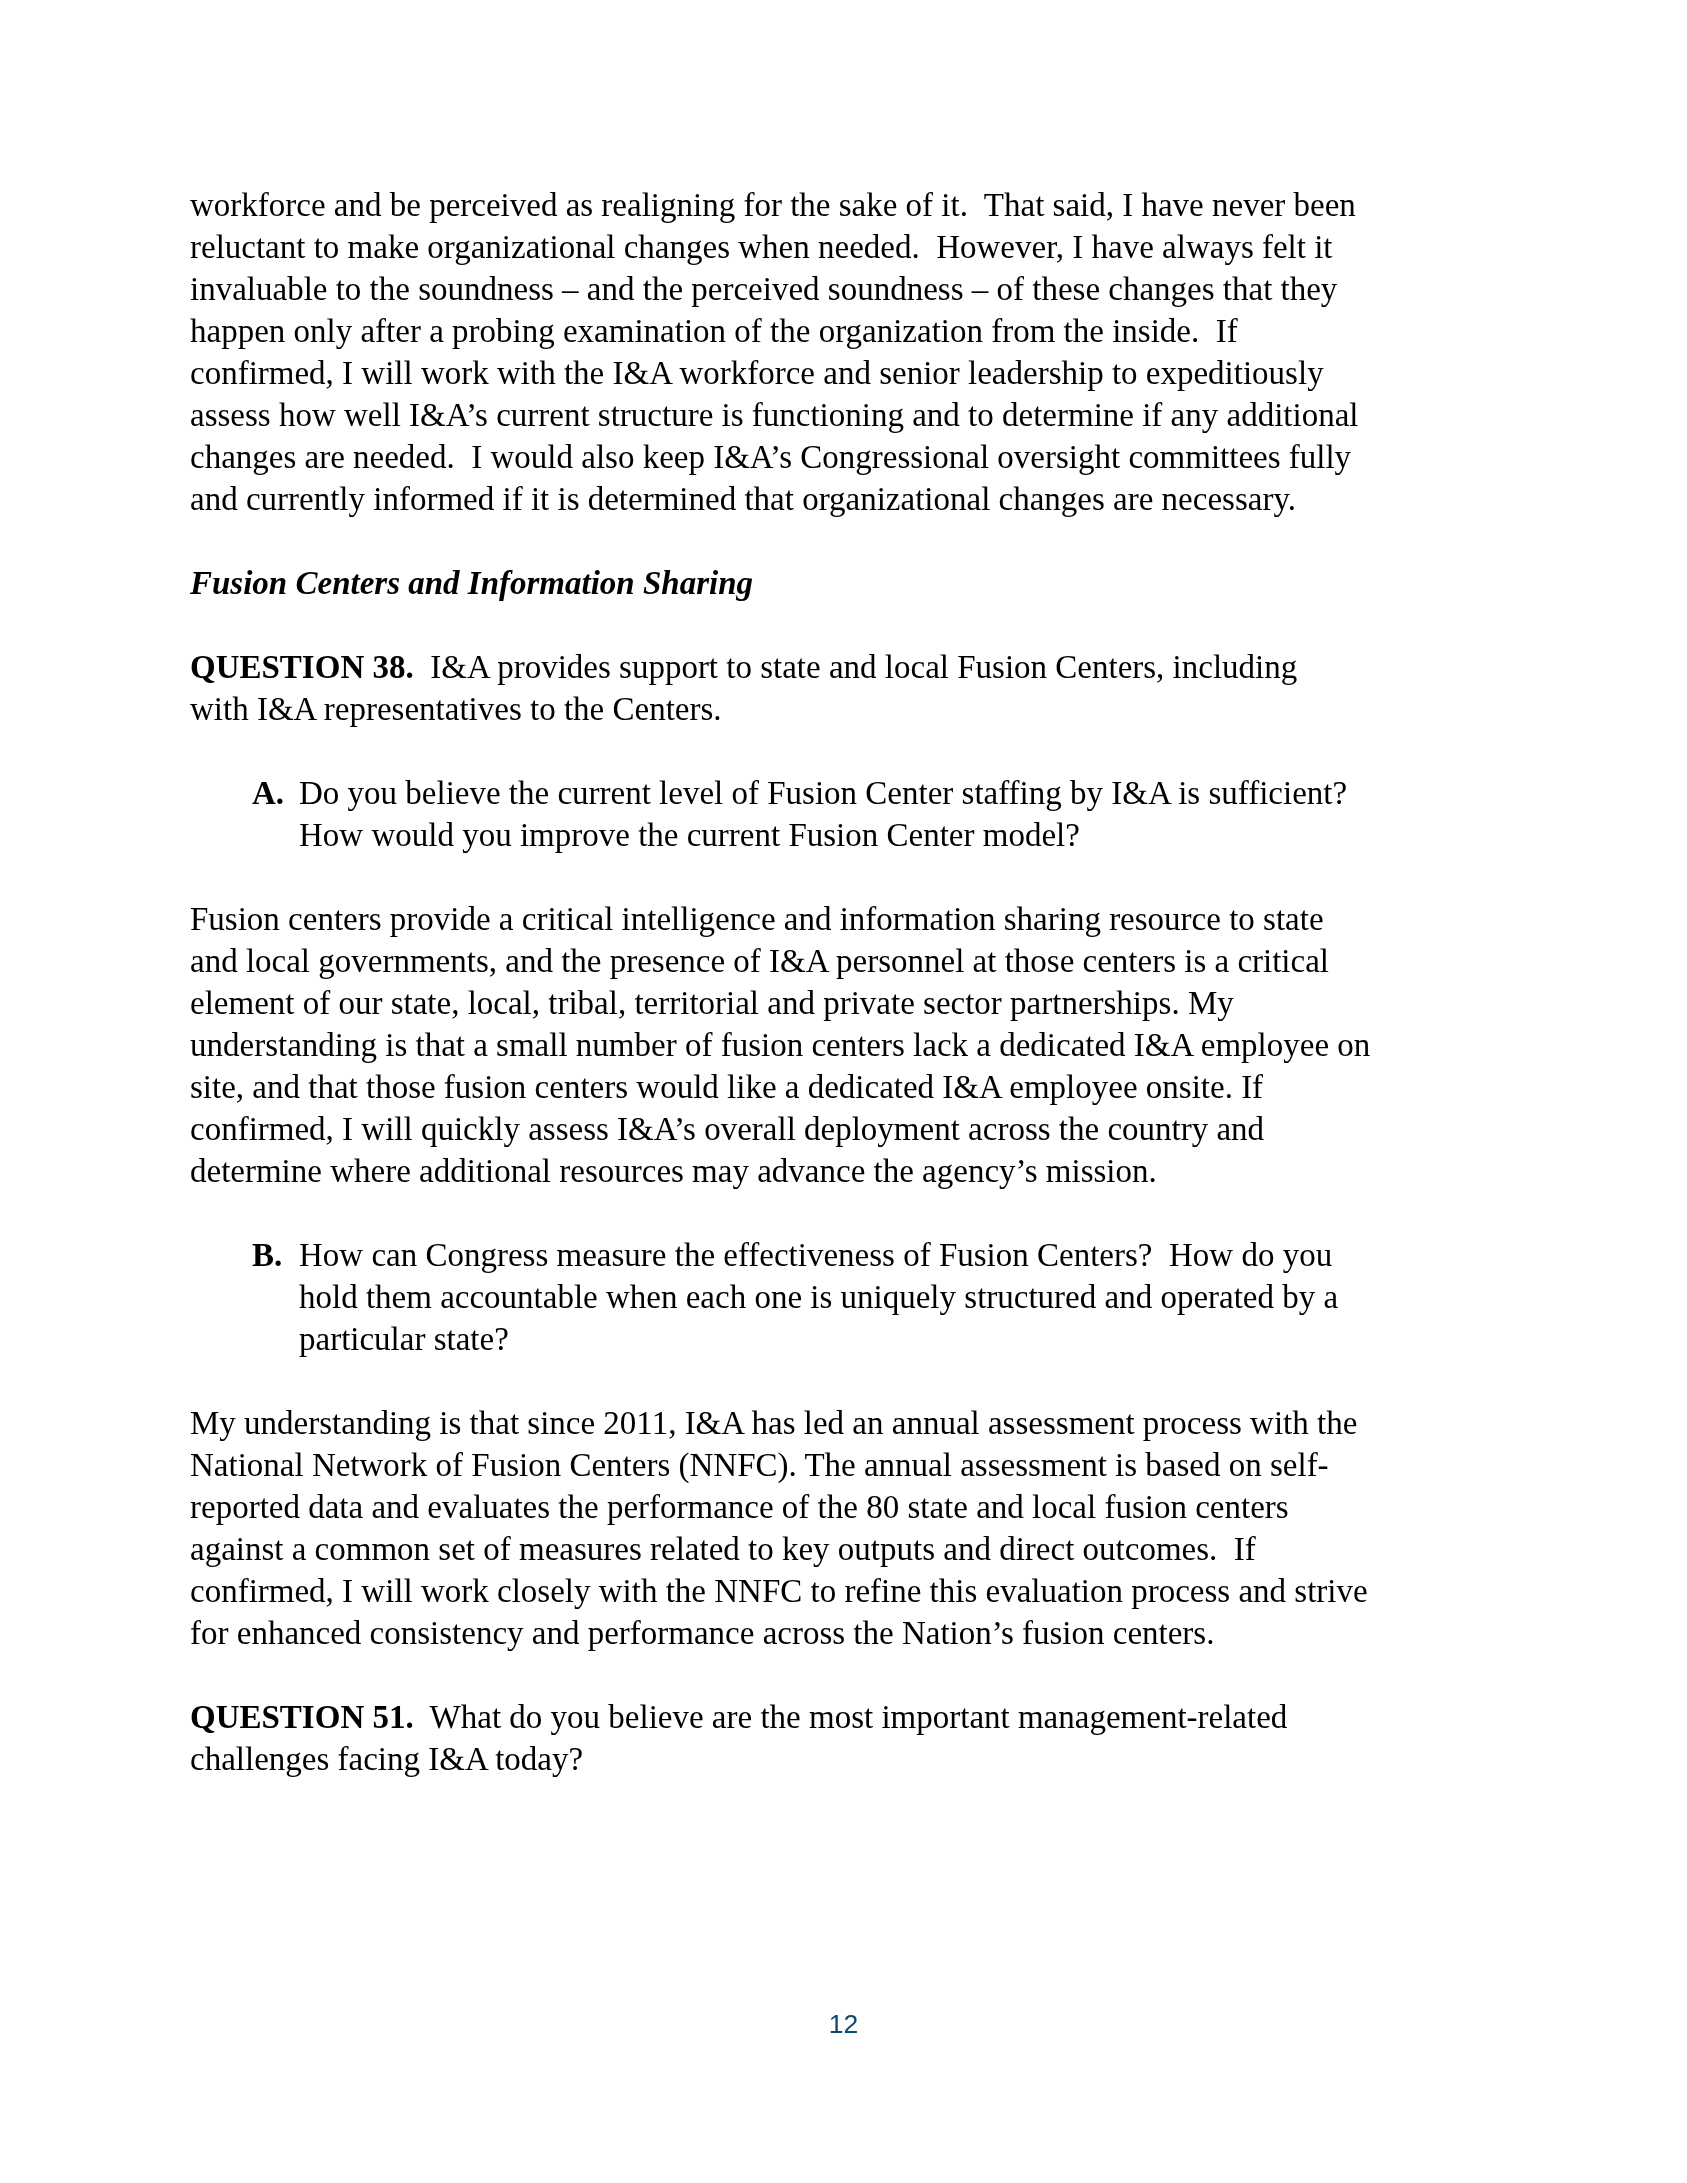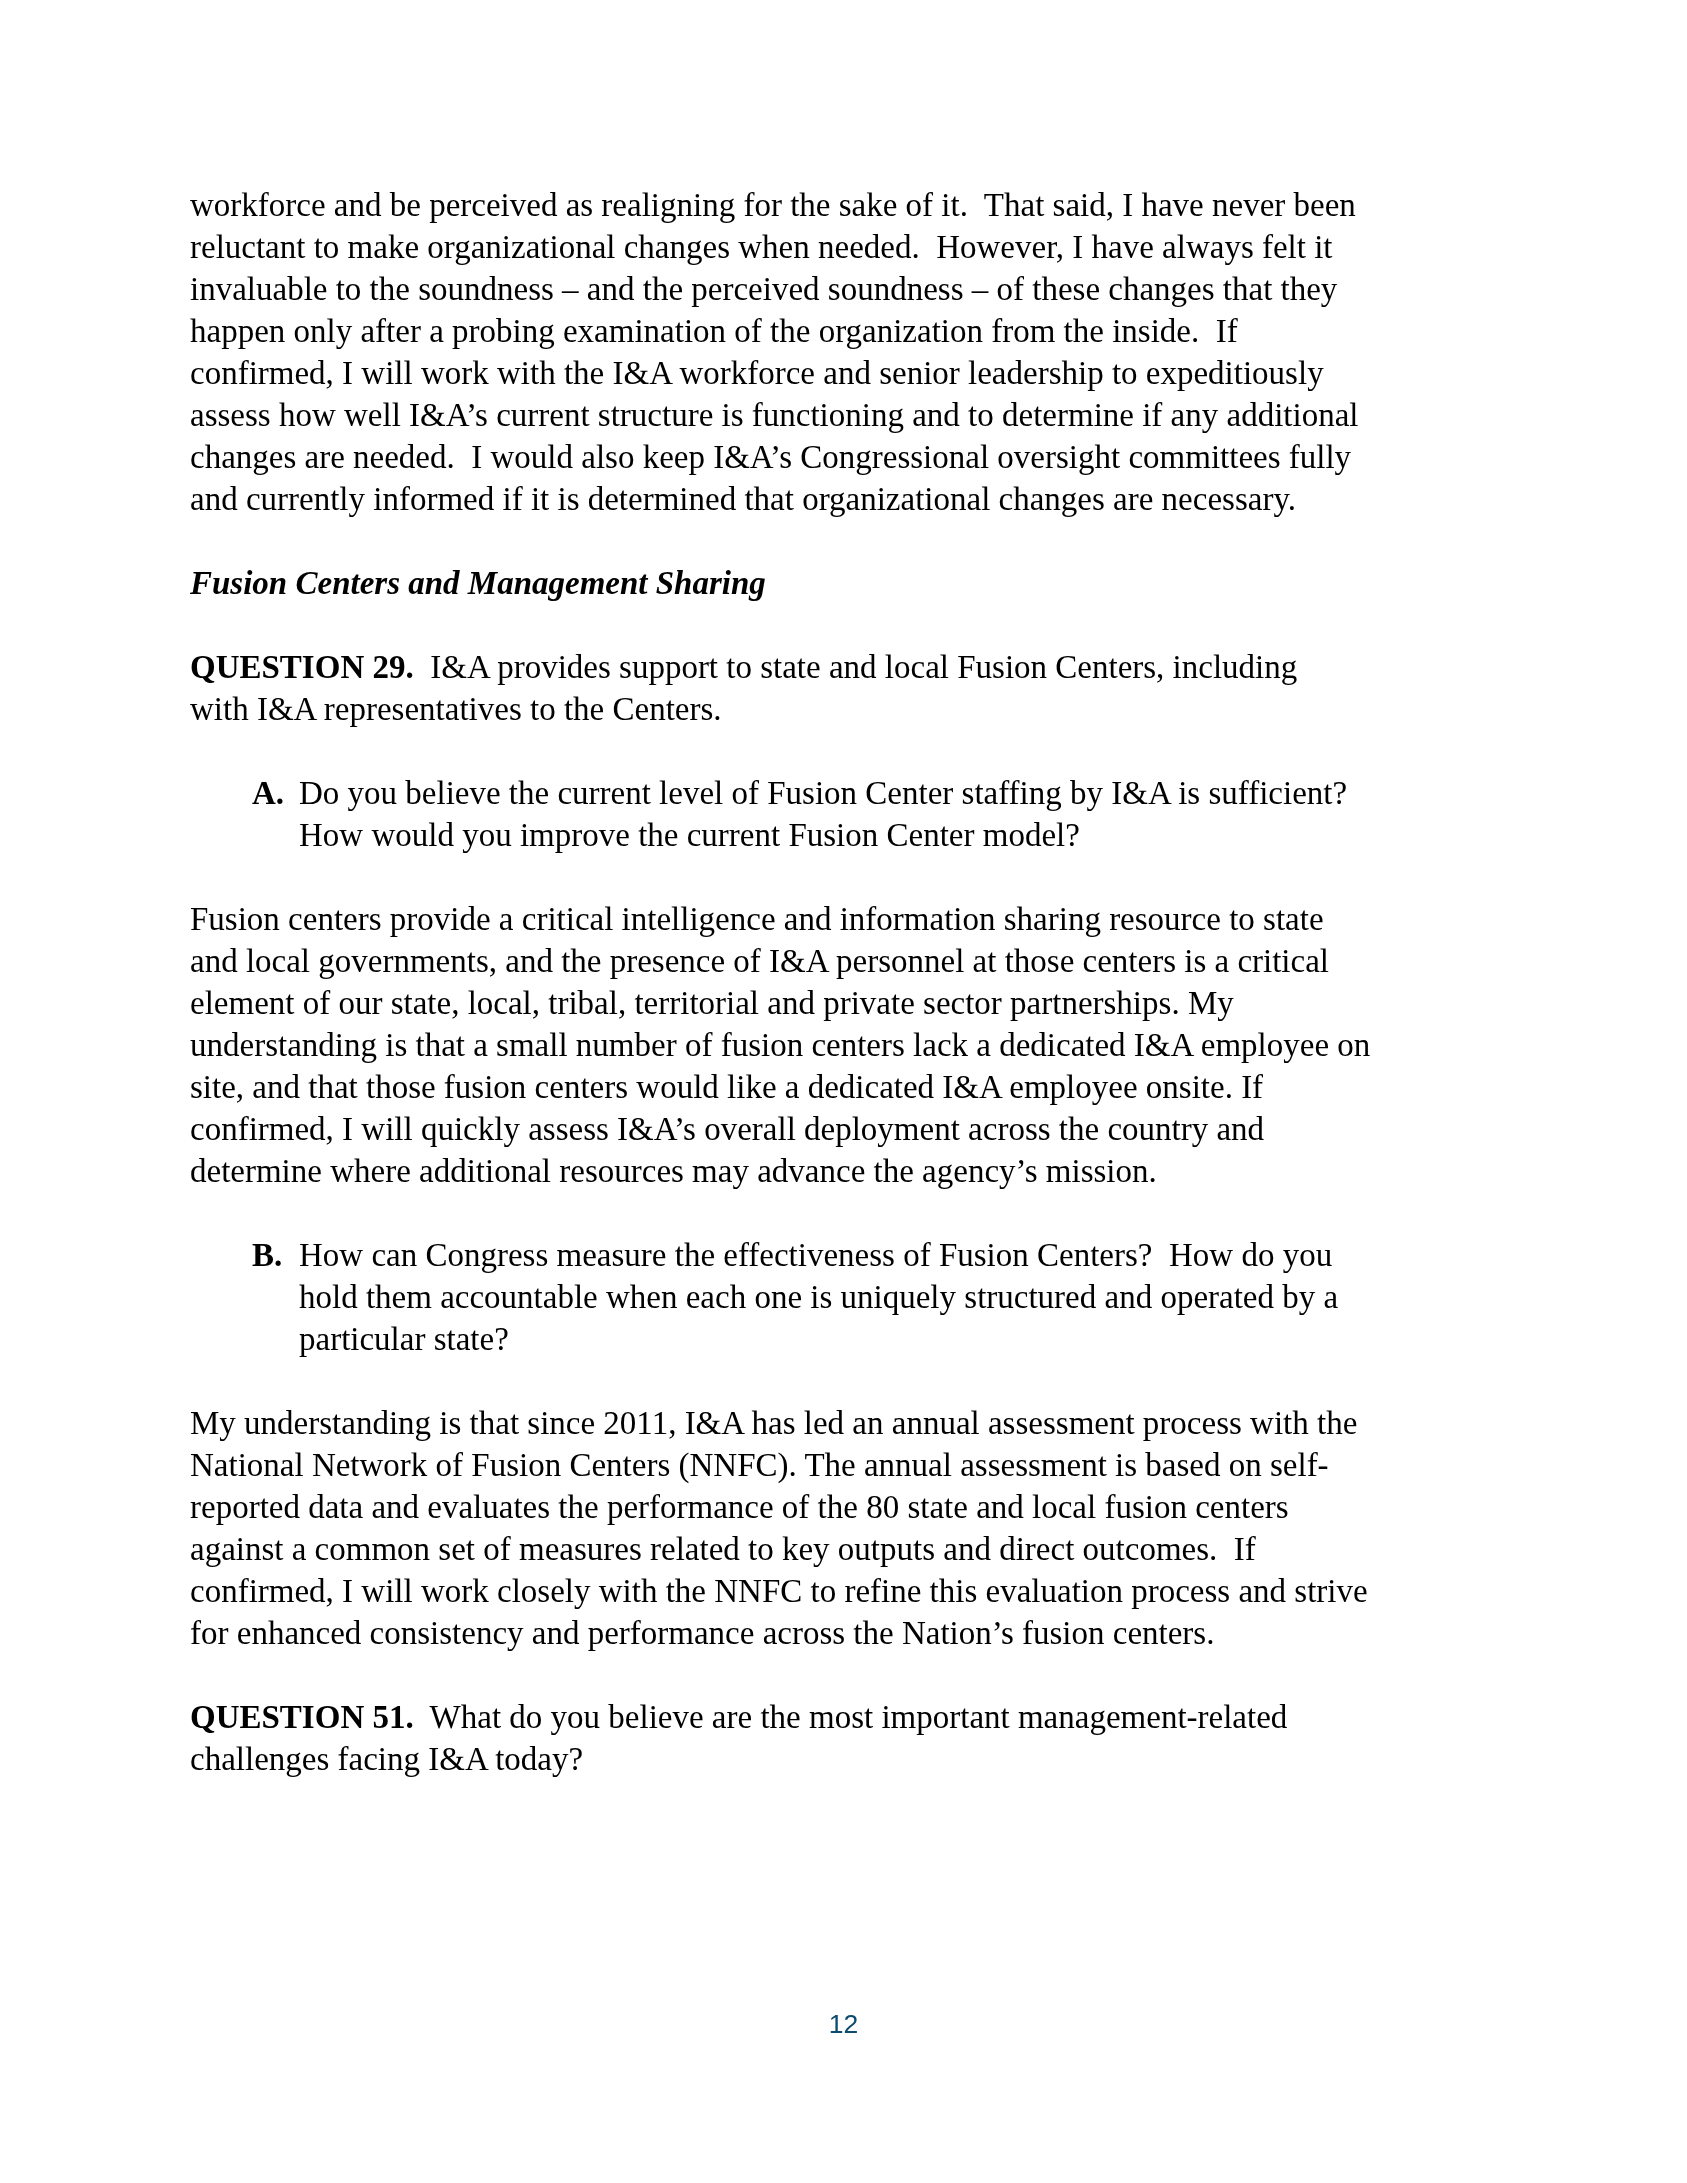--- a/index.html
+++ b/index.html
@@ -68,23 +68,23 @@
 
     <p class="para">workforce and be perceived as realigning for the sake of it.  That said, I have never been
 reluctant to make organizational changes when needed.  However, I have always felt it
 invaluable to the soundness – and the perceived soundness – of these changes that they
 happen only after a probing examination of the organization from the inside.  If
 confirmed, I will work with the I&amp;A workforce and senior leadership to expeditiously
 assess how well I&amp;A’s current structure is functioning and to determine if any additional
 changes are needed.  I would also keep I&amp;A’s Congressional oversight committees fully
 and currently informed if it is determined that organizational changes are necessary.</p>
 
-    <p class="section-heading">Fusion Centers and Management Sharing</p>
+    <p class="section-heading">Fusion Centers and Information Sharing</p>
 
-    <p class="para"><span class="q-label">QUESTION 29.</span><span>  I&amp;A provides support to state and local Fusion Centers, including
+    <p class="para"><span class="q-label">QUESTION 38.</span><span>  I&amp;A provides support to state and local Fusion Centers, including
 with I&amp;A representatives to the Centers.</span></p>
 
     <div class="list-item">
       <span class="list-marker">A.</span>
       <span class="list-text">Do you believe the current level of Fusion Center staffing by I&amp;A is sufficient?
 How would you improve the current Fusion Center model?</span>
     </div>
 
     <p class="para">Fusion centers provide a critical intelligence and information sharing resource to state
 and local governments, and the presence of I&amp;A personnel at those centers is a critical

